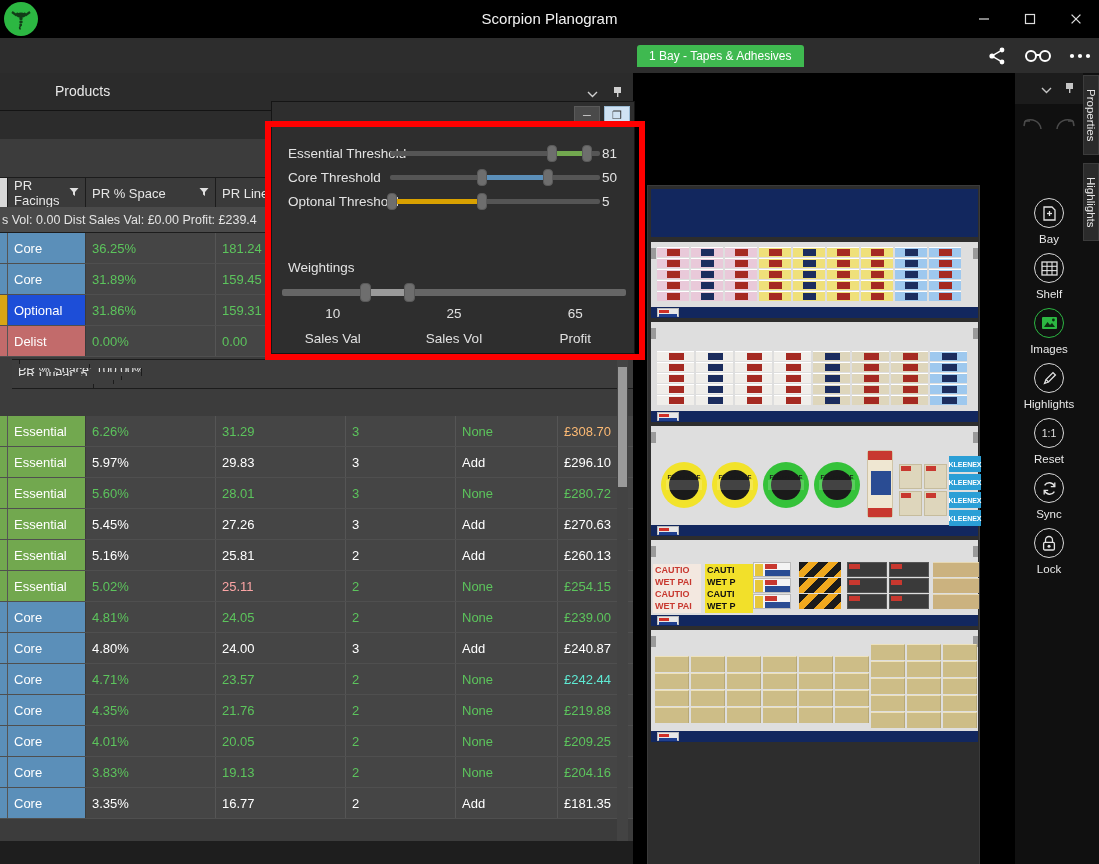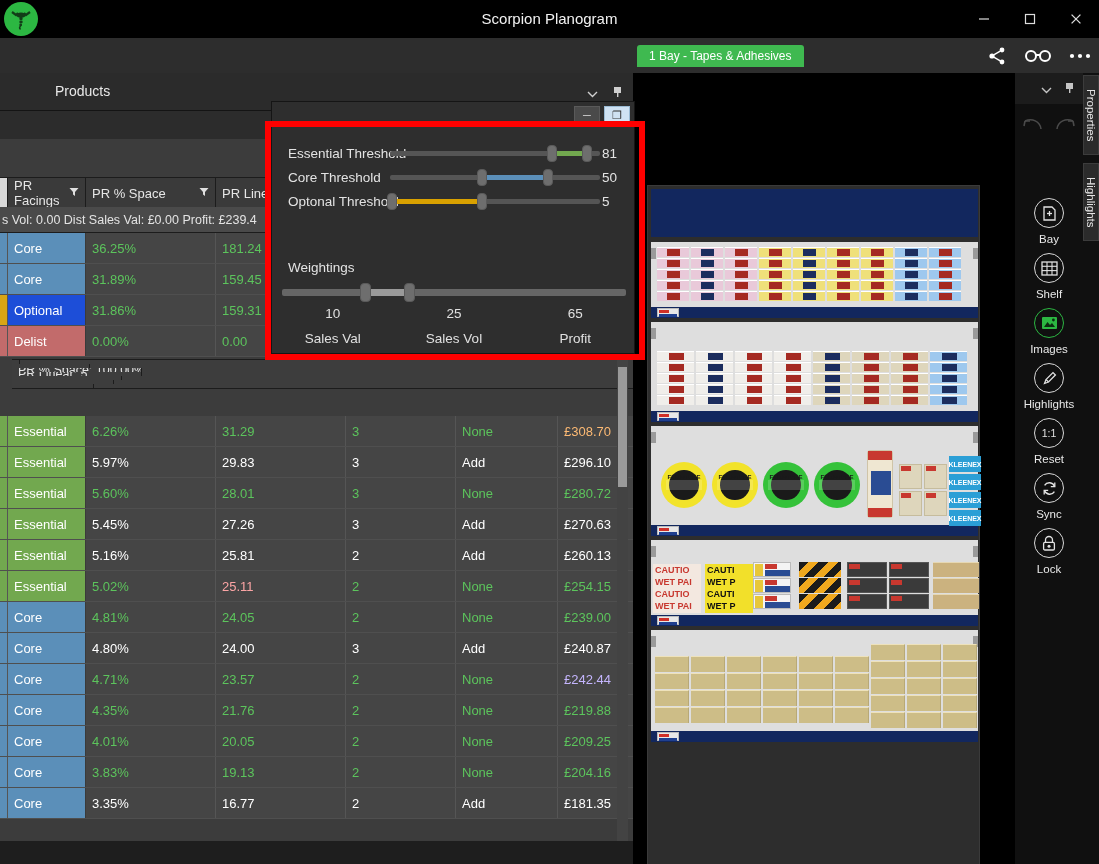--- a/index.html
+++ b/index.html
@@ -445,21 +445,21 @@
             <div class="tcell" style="width: 102px; color: rgb(255, 255, 255);">Add</div>
             <div class="tcell" style="width: 82px; color: rgb(255, 255, 255);">£240.87</div>
           </div>
           <div class="trow" style="top: 553px;">
             <div class="tcell" style="width: 8px; padding: 0px; background: rgb(91, 143, 185);"></div>
             <div class="tcell status" style="width: 78px; background: rgb(91, 143, 185); color: rgb(255, 255, 255);">Core</div>
             <div class="tcell" style="width: 130px; color: rgb(92, 196, 92);">4.71%</div>
             <div class="tcell" style="width: 130px; color: rgb(92, 196, 92);">23.57</div>
             <div class="tcell" style="width: 110px; color: rgb(92, 196, 92);">2</div>
             <div class="tcell" style="width: 102px; color: rgb(92, 196, 92);">None</div>
-            <div class="tcell" style="width: 82px; color: #c4b5fd;">£242.44</div>
+            <div class="tcell" style="width: 82px; color: #5eead4;">£242.44</div>
           </div>
           <div class="trow" style="top: 584px;">
             <div class="tcell" style="width: 8px; padding: 0px; background: rgb(91, 143, 185);"></div>
             <div class="tcell status" style="width: 78px; background: rgb(91, 143, 185); color: rgb(255, 255, 255);">Core</div>
             <div class="tcell" style="width: 130px; color: rgb(92, 196, 92);">4.35%</div>
             <div class="tcell" style="width: 130px; color: rgb(92, 196, 92);">21.76</div>
             <div class="tcell" style="width: 110px; color: rgb(92, 196, 92);">2</div>
             <div class="tcell" style="width: 102px; color: rgb(92, 196, 92);">None</div>
             <div class="tcell" style="width: 82px; color: rgb(92, 196, 92);">£219.88</div>
           </div>

